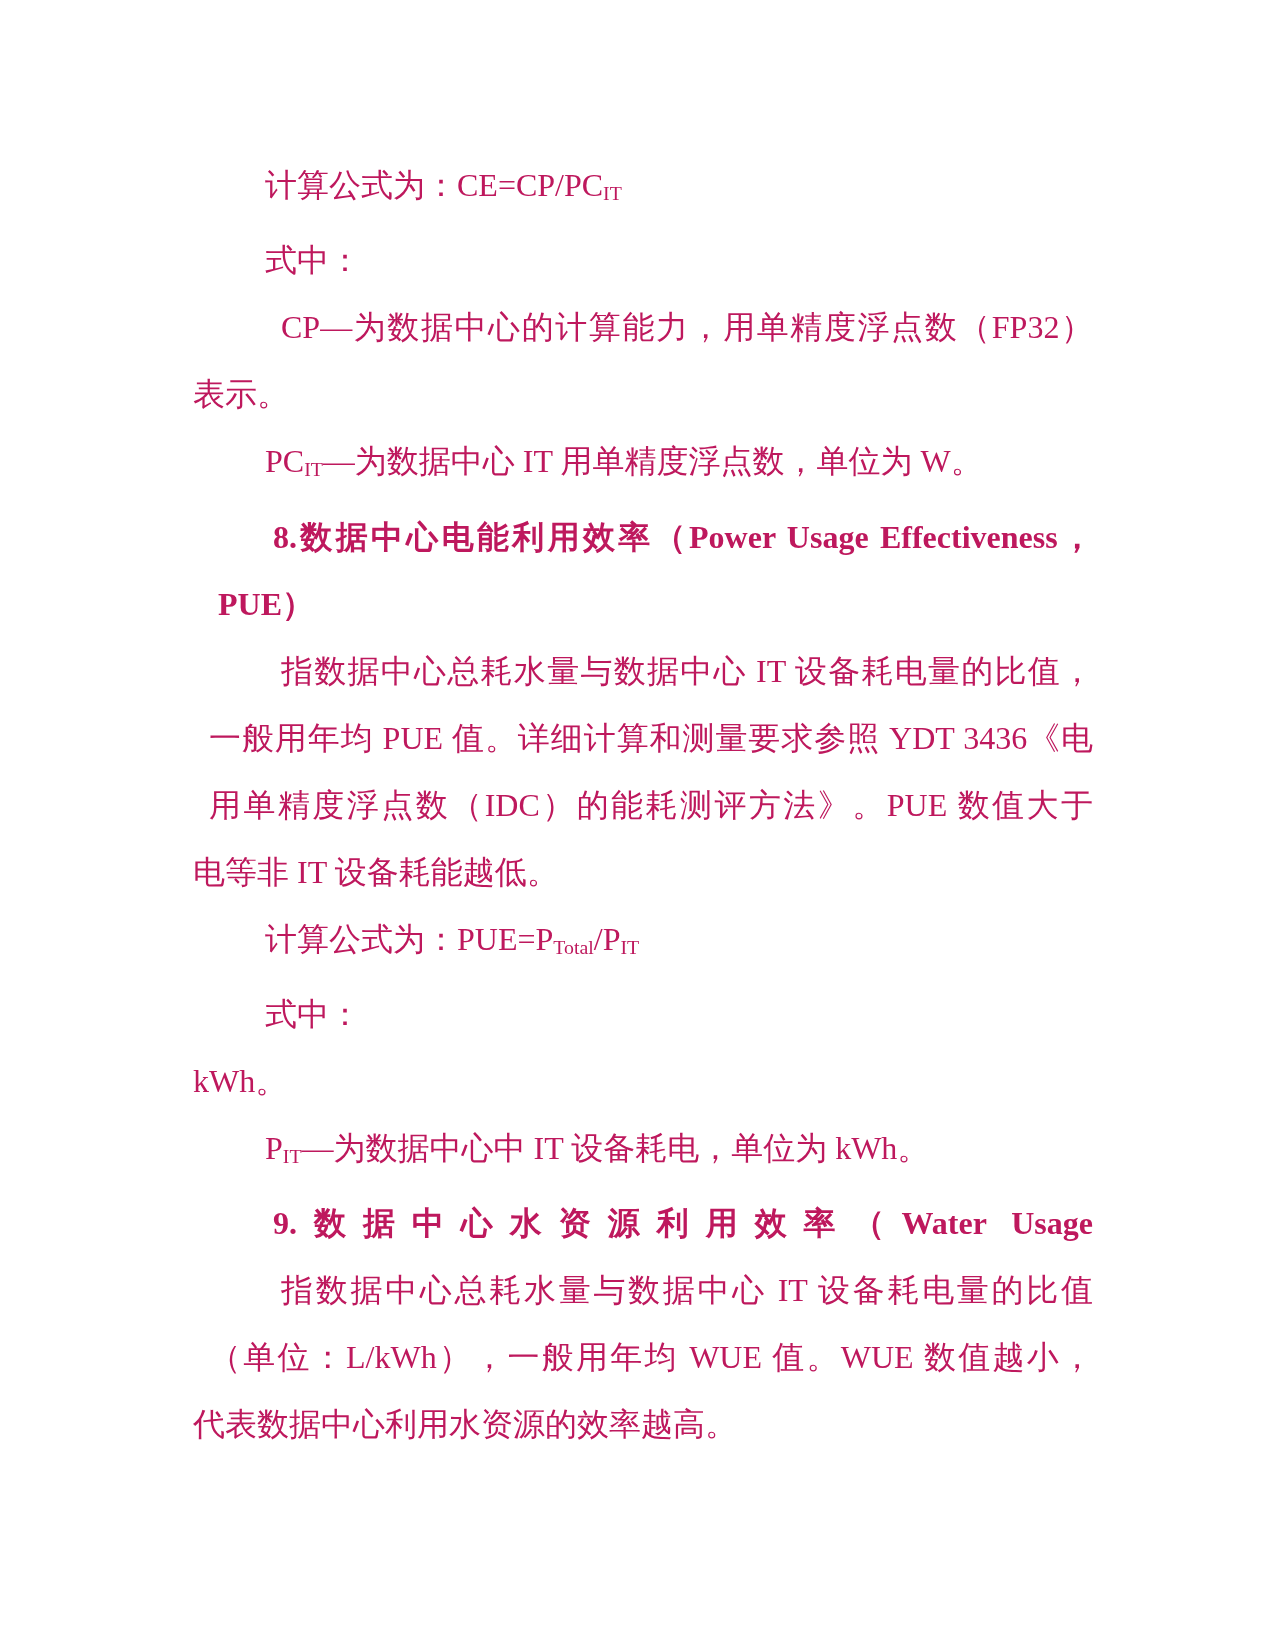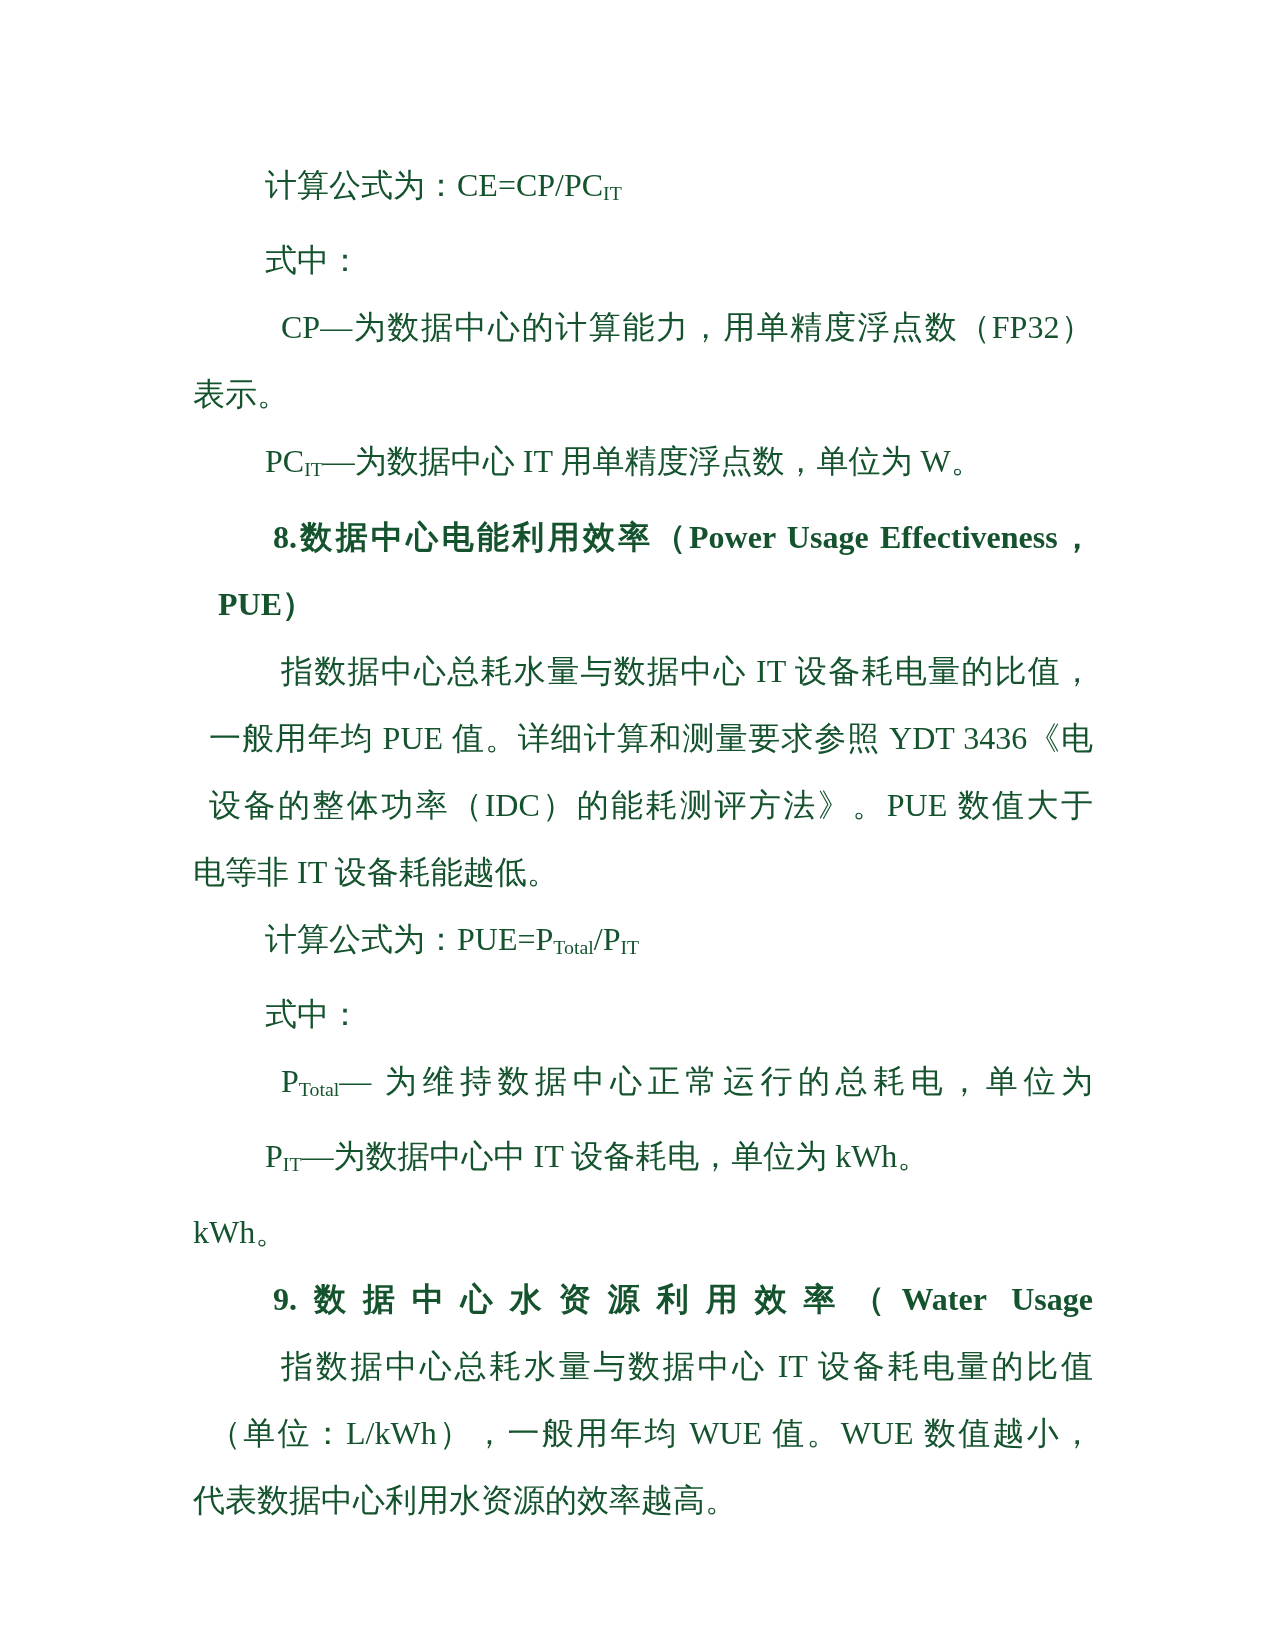--- a/index.html
+++ b/index.html
@@ -5,21 +5,21 @@
   html, body {
     margin: 0;
     padding: 0;
     background: #ffffff;
   }
   .page {
     position: relative;
     width: 1280px;
     height: 1639px;
     background: #ffffff;
-    color: #14532d;
+    color: #be185d;
     font-family: "Liberation Serif", "DejaVu Serif", serif;
     overflow: hidden;
   }
   .content {
     box-sizing: border-box;
     padding: 152px 187px 0 193px; 
   }
   .ln {
     font-size: 32px;
     line-height: 67px;
@@ -70,34 +70,33 @@
     <div class="ln ind"><span>PC</span><span class="sub">IT</span><span>—为数据中心 IT 用单精度浮点数，单位为 W。</span></div>
 
     <div class="ln hd jf"><span>8.数据中心电能利用效率（Power Usage Effectiveness，</span></div>
 
     <div class="ln hd2"><span>PUE）</span></div>
 
     <div class="ln ind jf"><span>指数据中心总耗水量与数据中心 IT 设备耗电量的比值，</span></div>
 
     <div class="ln jf"><span>一般用年均 PUE 值。详细计算和测量要求参照 YDT 3436《电</span></div>
 
-    <div class="ln jf"><span>设备的整体功率（IDC）的能耗测评方法》。PUE 数值大于</span></div>
+    <div class="ln jf"><span>用单精度浮点数（IDC）的能耗测评方法》。PUE 数值大于</span></div>
 
 
     <div class="ln"><span>电等非 IT 设备耗能越低。</span></div>
 
     <div class="ln ind"><span>计算公式为：PUE=P</span><span class="sub">Total</span><span>/P</span><span class="sub">IT</span></div>
 
     <div class="ln ind"><span>式中：</span></div>
 
-    <div class="ln ind jf"><span>P</span><span class="sub">Total</span><span>— 为维持数据中心正常运行的总耗电，单位为</span></div>
+
+    <div class="ln"><span>kWh。</span></div>
 
     <div class="ln ind"><span>P</span><span class="sub">IT</span><span>—为数据中心中 IT 设备耗电，单位为 kWh。</span></div>
-
-    <div class="ln"><span>kWh。</span></div>
 
     <div class="ln hd jf"><span>9.数据中心水资源利用效率（Water Usage</span></div>
 
 
     <div class="ln ind jf"><span>指数据中心总耗水量与数据中心 IT 设备耗电量的比值</span></div>
 
     <div class="ln jf"><span>（单位：L/kWh），一般用年均 WUE 值。WUE 数值越小，</span></div>
 
     <div class="ln"><span>代表数据中心利用水资源的效率越高。</span></div>
 

